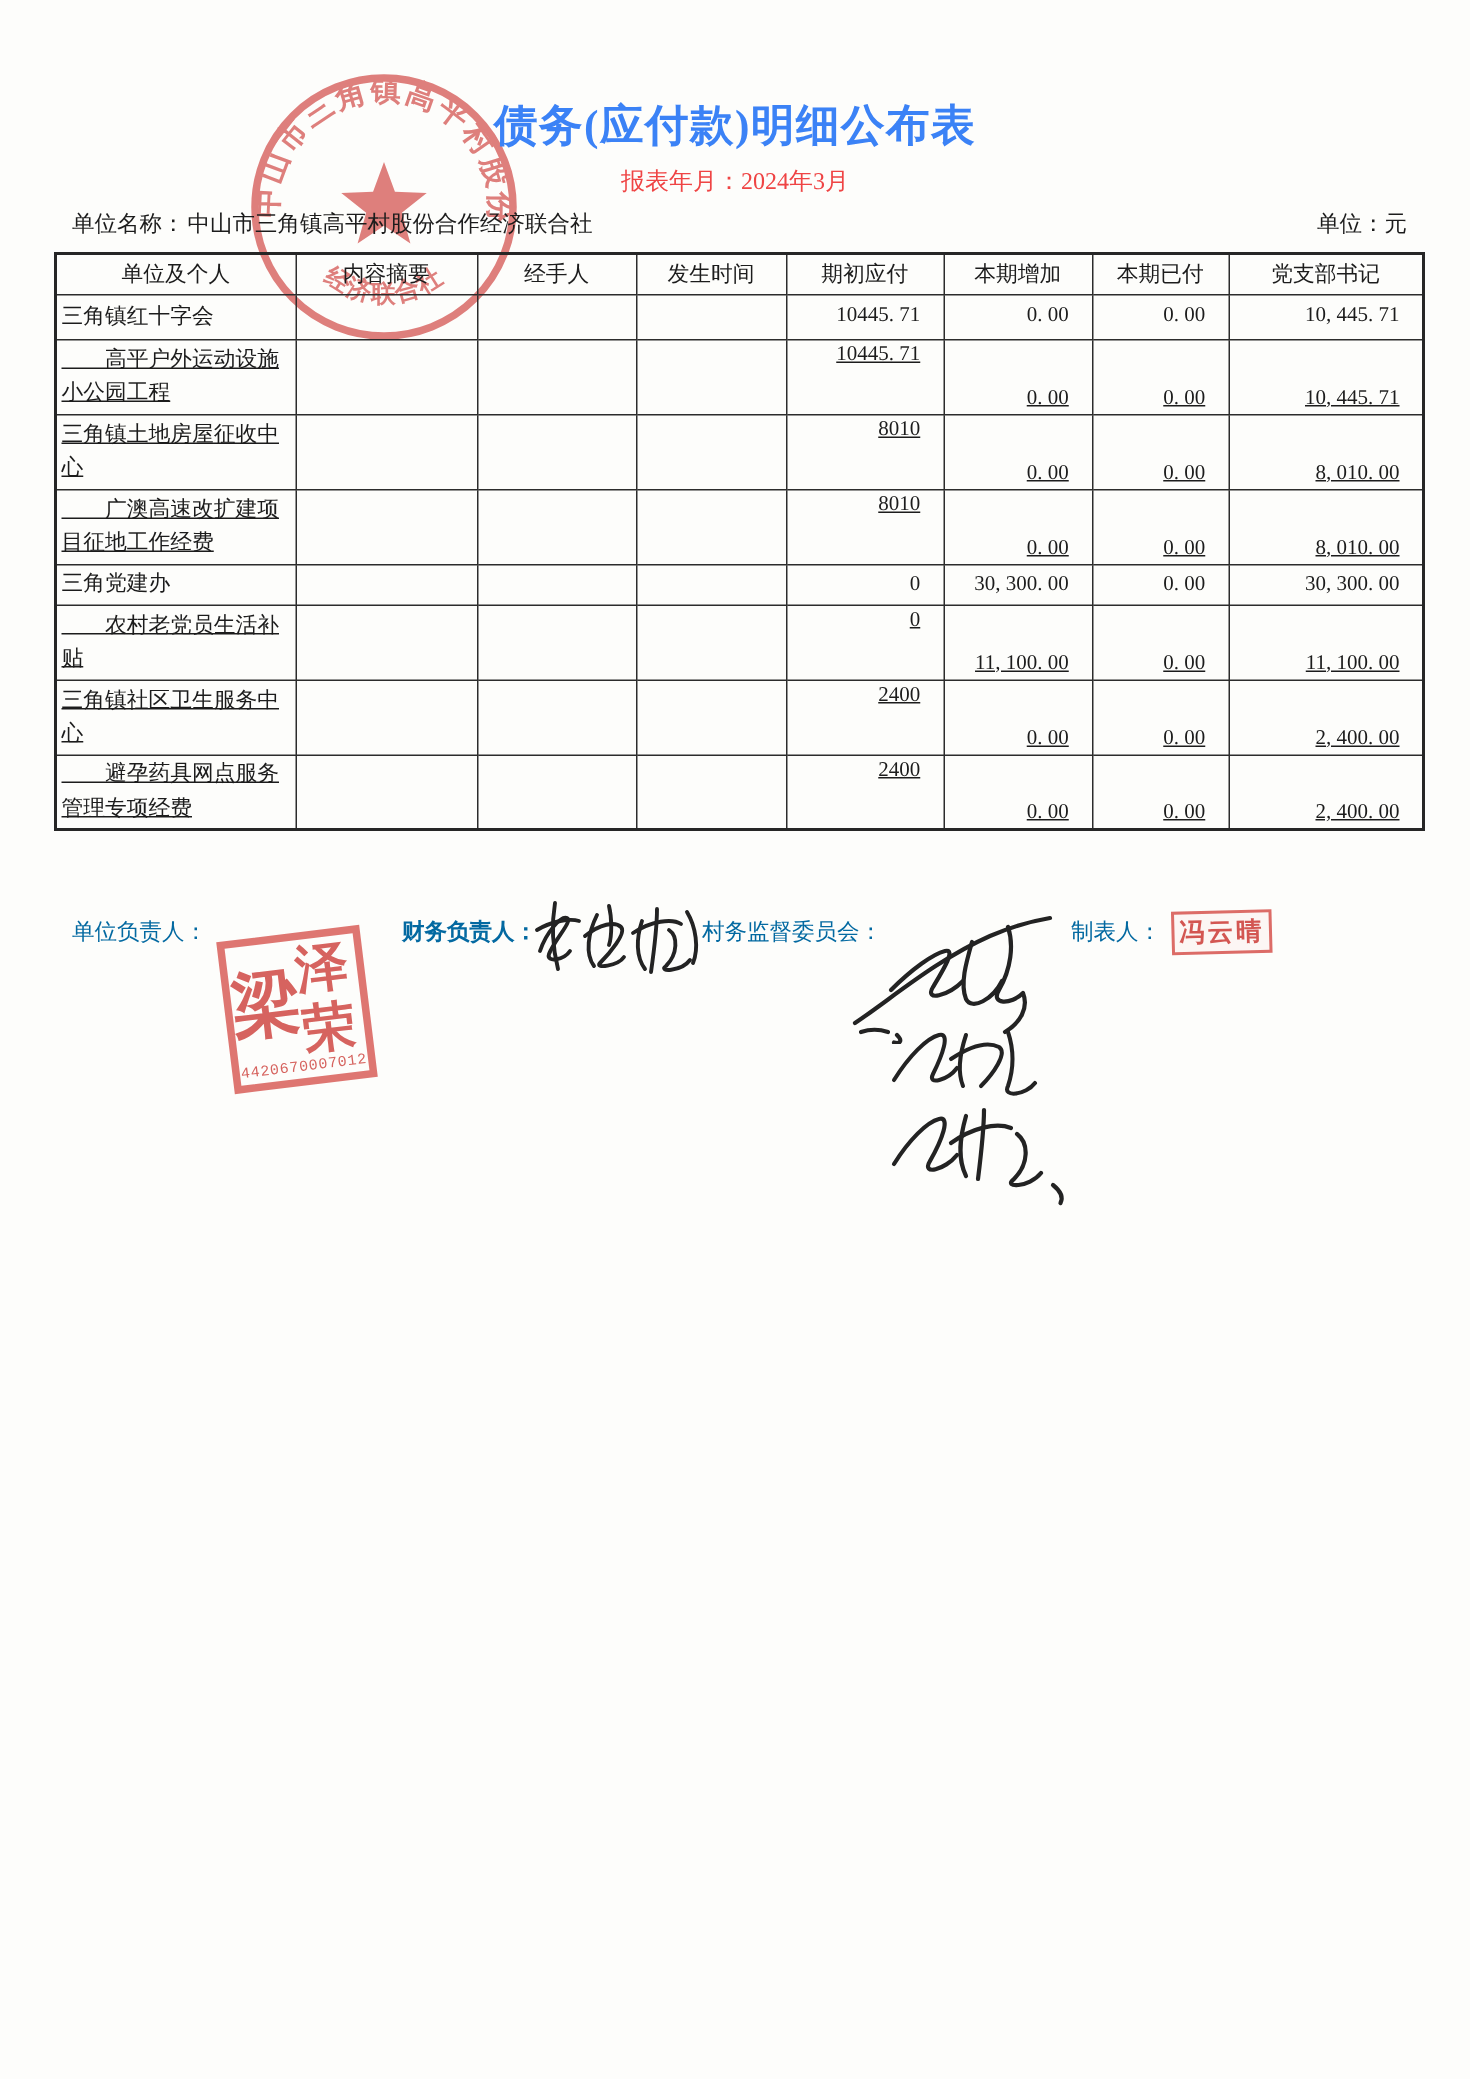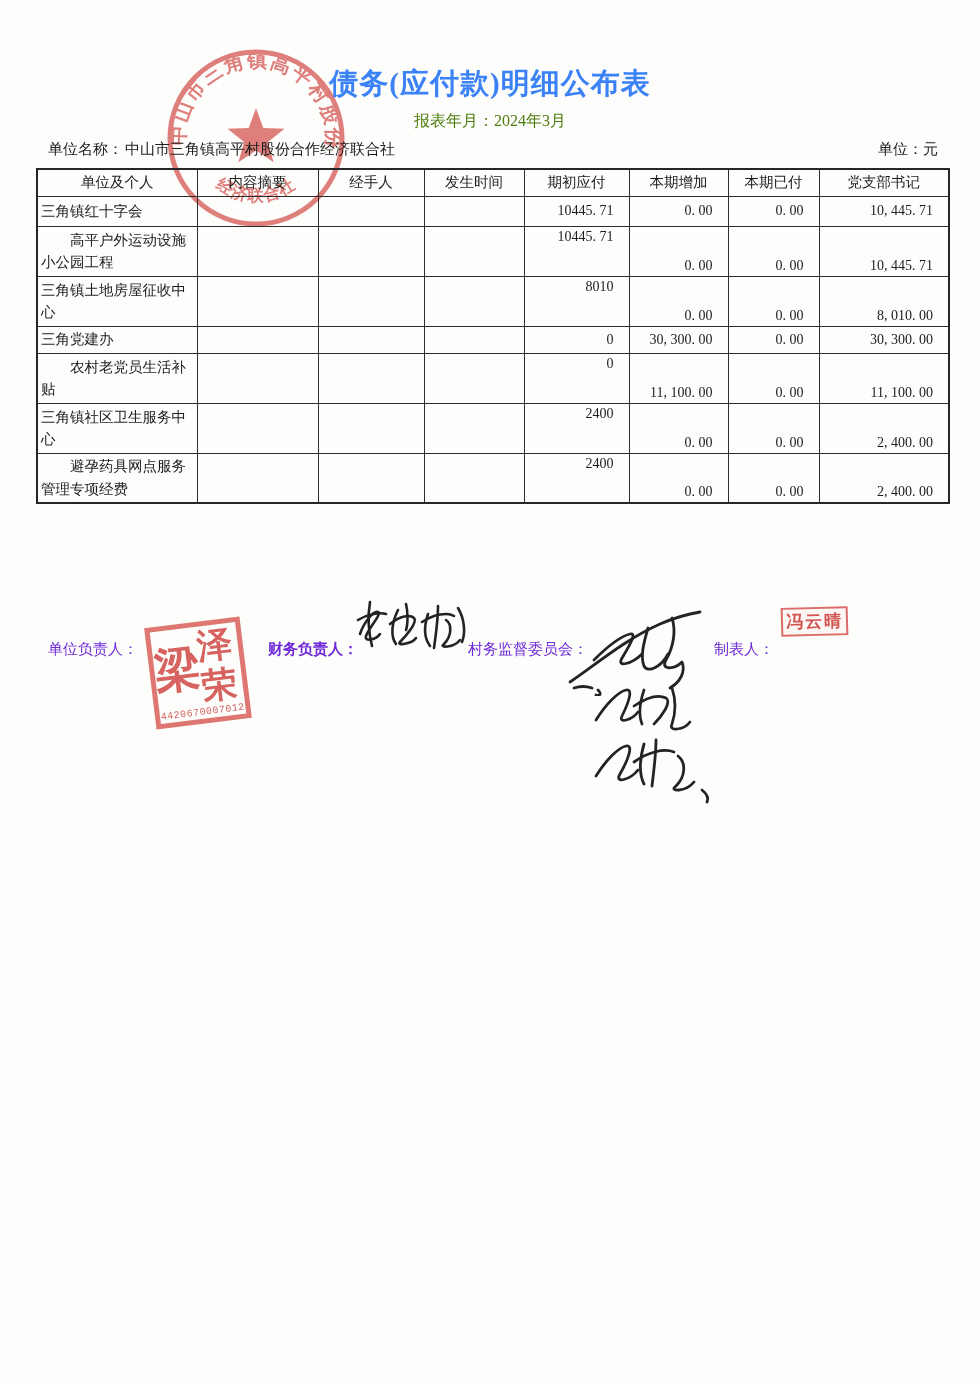--- a/index.html
+++ b/index.html
@@ -7,54 +7,54 @@
     position:relative; width:980px; height:1386px; margin:0 auto;
     background:#fdfdfb; overflow:hidden;
     font-family:"Liberation Serif","DejaVu Serif",serif; color:#1c1c1c;
   }
   .title{
     position:absolute; top:64px; left:0; width:100%;
     text-align:center; font-size:29px; font-weight:bold; letter-spacing:1px; color:#3b82f6;
   }
   .subtitle{
     position:absolute; top:111px; left:0; width:100%;
-    text-align:center; font-size:16px; color:#4d7c0f;
+    text-align:center; font-size:16px; color:#ef4444;
   }
   .unit-line{
     position:absolute; top:140px; left:48px; right:42px;
     display:flex; justify-content:space-between; font-size:15px;
   }
   .unit-line .uname{ margin-left:2px; }
   table.debts{
     position:absolute; left:36px; top:168px; width:912px;
     border-collapse:collapse; table-layout:fixed;
     border:2px solid #262626;
   }
   table.debts th, table.debts td{
     border:1.5px solid #2c2c2c; overflow:hidden;
   }
   table.debts th{
     font-weight:normal; font-size:14.5px; text-align:center; padding:2px 12px;
   }
   thead tr{ height:27px; }
-  tr.h-d{ height:50px; }
+  tr.h-d{ height:50px;text-decoration:underline; }
   tr.h-s1{ height:30px; }
   tr.h-s2{ height:27px; }
   td{ vertical-align:middle; }
   td.vt{ vertical-align:top; }
   td.vb{ vertical-align:bottom; }
   td.name{ text-align:left; padding:1px 3px; font-size:14.5px; line-height:1.55; }
   td.num{ text-align:right; padding:2px 15px; font-size:14px; white-space:nowrap; }
   
   .round-stamp{
     position:absolute; left:164px; top:38px; width:184px; height:200px;
     mix-blend-mode:multiply; opacity:.8; pointer-events:none;
   }
   
-  .flabel{ position:absolute; font-size:15px; color:#6d28d9; white-space:nowrap;margin-top:28px; }
+  .flabel{ position:absolute; font-size:15px; color:#0369a1; white-space:nowrap; }
   .square-seal{
     position:absolute; left:150px; top:622px; width:96px; height:102px;
     border:5px solid rgba(216,85,80,.8); transform:rotate(-7deg);
     mix-blend-mode:multiply; color:rgba(211,78,74,.88); box-sizing:border-box;
   }
   .square-seal .chars{ display:flex; height:78px; padding-top:2px; }
   .square-seal .char-left{
     width:46%; font-size:46px; font-weight:bold; line-height:78px; text-align:center;
   }
   .square-seal .char-col{
@@ -152,20 +152,30 @@
       <tr class="h-d">
         <td class="name">三角镇土地房屋征收中心</td>
         <td></td>
         <td></td>
         <td></td>
         <td class="num vt">8010</td>
         <td class="num vb">0. 00</td>
         <td class="num vb">0. 00</td>
         <td class="num vb">8, 010. 00</td>
       </tr>
+      <tr class="h-d">
+        <td class="name">　　广澳高速改扩建项目征地工作经费</td>
+        <td></td>
+        <td></td>
+        <td></td>
+        <td class="num vt">8010</td>
+        <td class="num vb">0. 00</td>
+        <td class="num vb">0. 00</td>
+        <td class="num vb">8, 010. 00</td>
+      </tr>
       <tr class="h-s2">
         <td class="name">三角党建办</td>
         <td></td>
         <td></td>
         <td></td>
         <td class="num">0</td>
         <td class="num">30, 300. 00</td>
         <td class="num">0. 00</td>
         <td class="num">30, 300. 00</td>
       </tr>

